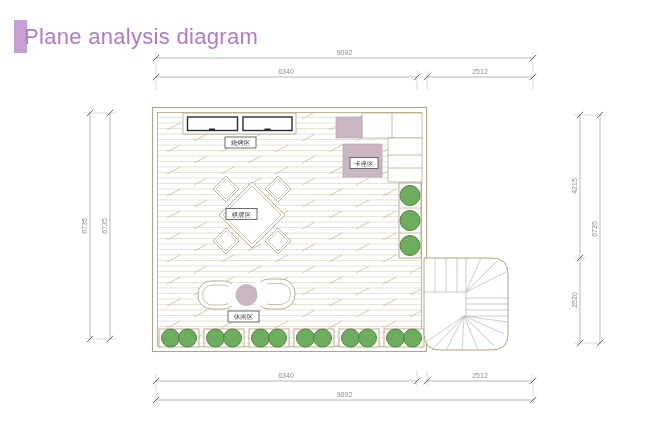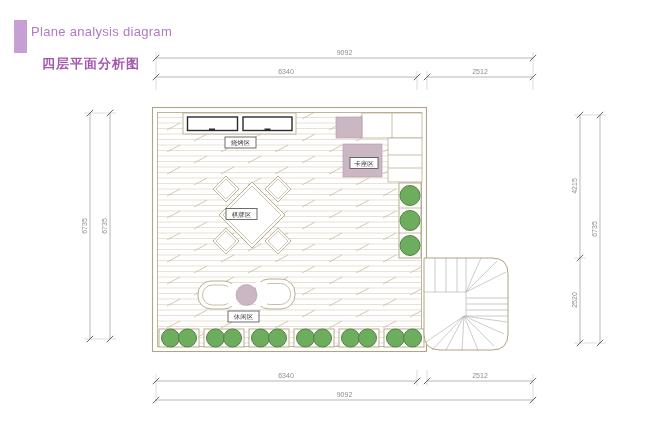--- a/index.html
+++ b/index.html
@@ -1,19 +1,19 @@
 <!DOCTYPE html>
 <html style="--accent: #c6a0d3; --title: #b279c4; --subtitle: #a457ad; --wall: #b1a483; --pink: #cbb6c3; --green: #6dae5e; --dim: #9a9a9a;"><head>
 <meta charset="utf-8">
 <style>
   html,body{margin:0;padding:0;background:#ffffff;}
   #stage{position:relative;width:650px;height:433px;background:#fff;overflow:hidden;
          font-family:"Liberation Sans",sans-serif;}
   .accent-bar{position:absolute;left:14px;top:20px;width:13px;height:33px;background:var(--accent);}
-  .title{position:absolute;left:31px;top:24px;font-size:13px;letter-spacing:.3px;color:var(--title);}
+  .title{position:absolute;left:24px;top:24px;font-size:22px;letter-spacing:.3px;color:var(--title);}
   .subtitle{position:absolute;left:42px;top:55px;font-size:13px;font-weight:bold;letter-spacing:1px;color:var(--subtitle);}
   svg{position:absolute;left:0;top:0;}
   .wall{fill:none;stroke:var(--wall);}
   .whitefill{fill:#ffffff;}
   .pinkfill{fill:var(--pink);stroke:#b9a1ae;stroke-width:.7;}
   .plant{fill:var(--green);stroke:#557f45;stroke-width:1;}
   .dim{stroke:var(--dim);stroke-width:.7;fill:none;}
   .ext{stroke:#b5b5b5;stroke-width:.5;fill:none;}
   .tick{stroke:#666;stroke-width:1;fill:none;}
   .dimtext{font-size:7px;fill:#8c8c8c;text-anchor:middle;font-family:"Liberation Sans",sans-serif;}
@@ -22,21 +22,20 @@
   .stairline{stroke:#a9a9a9;stroke-width:.6;fill:none;}
   .blackrect{fill:#ffffff;stroke:#2a2a2a;stroke-width:1.4;}
 </style>
 </head>
 <body>
 
 <div id="stage">
 
   <div class="accent-bar"></div>
   <div class="title">Plane analysis diagram</div>
-  <div class="subtitle">四层平面分析图</div>
 
   <svg width="650" height="433" viewBox="0 0 650 433">
     <defs>
       <pattern id="hatch" width="54" height="22" patternUnits="userSpaceOnUse">
         <path d="M0,2H54 M0,7.5H54 M0,13H54 M0,18.5H54" stroke="#ddd5c0" stroke-width="0.7"></path>
         <path d="M5,20l13,-7 M32,9l13,-7" stroke="#c8bb9c" stroke-width="0.8"></path>
       </pattern>
     </defs>
 
     <g>

